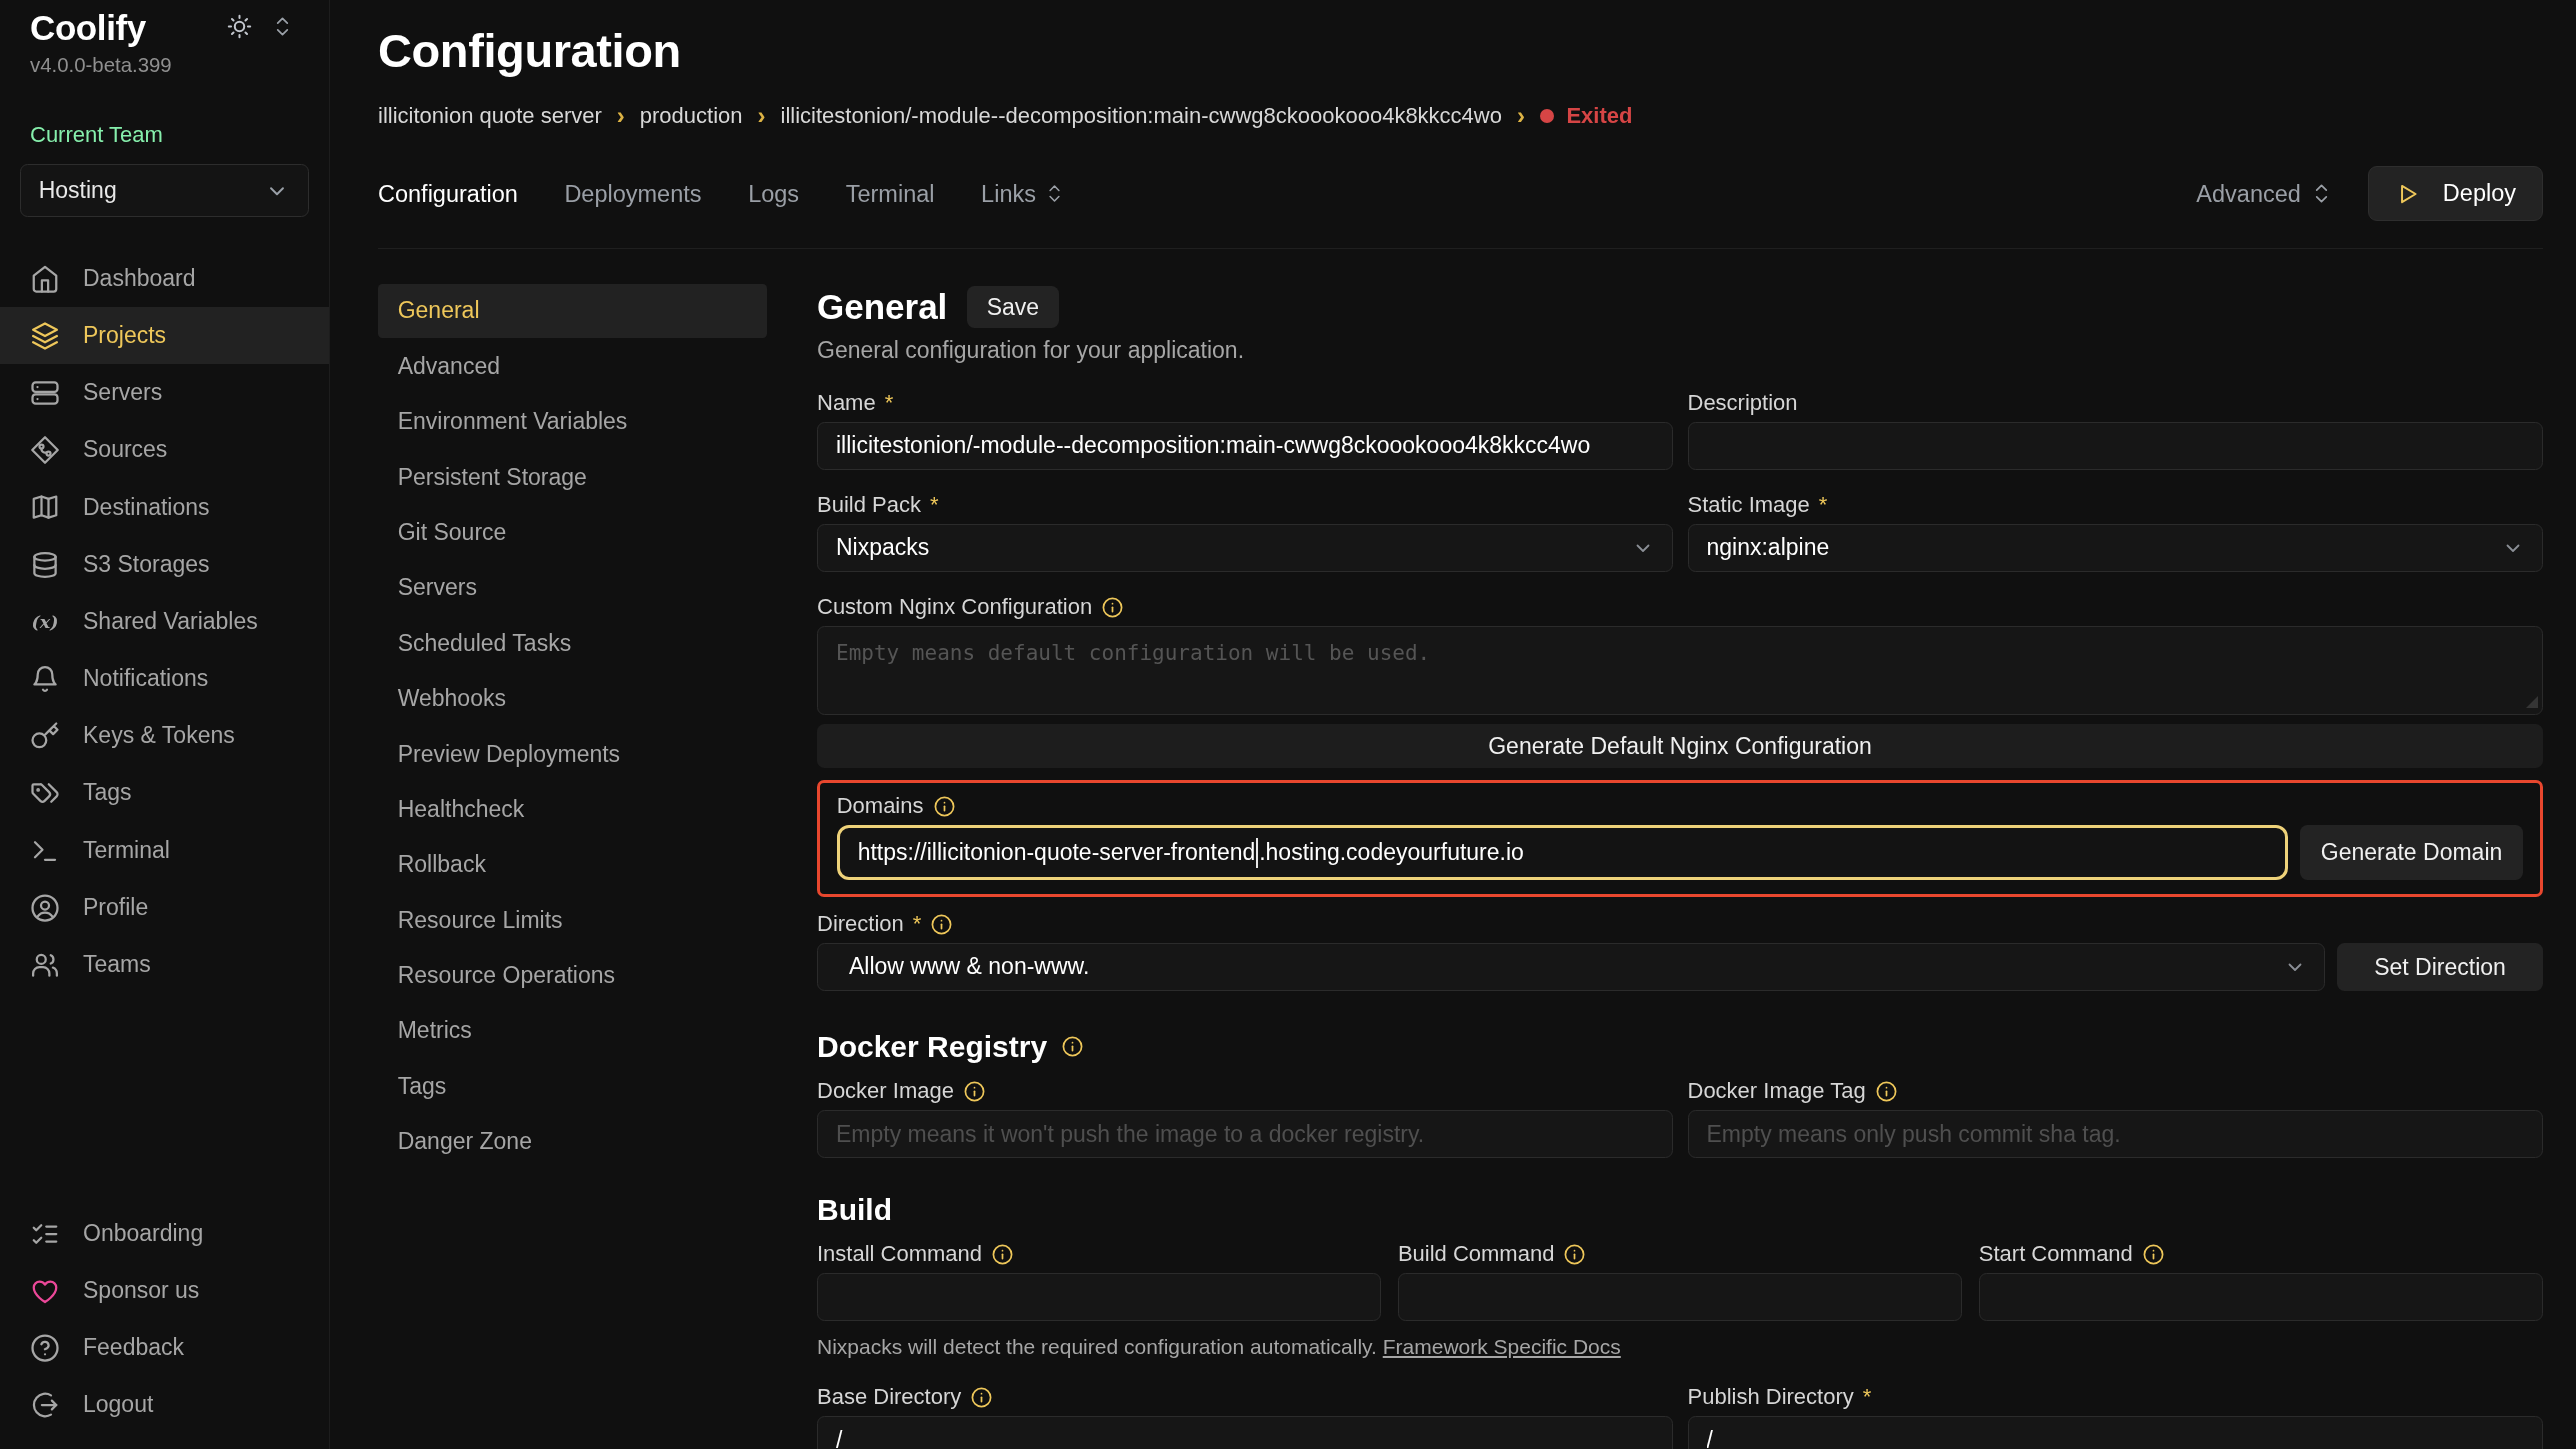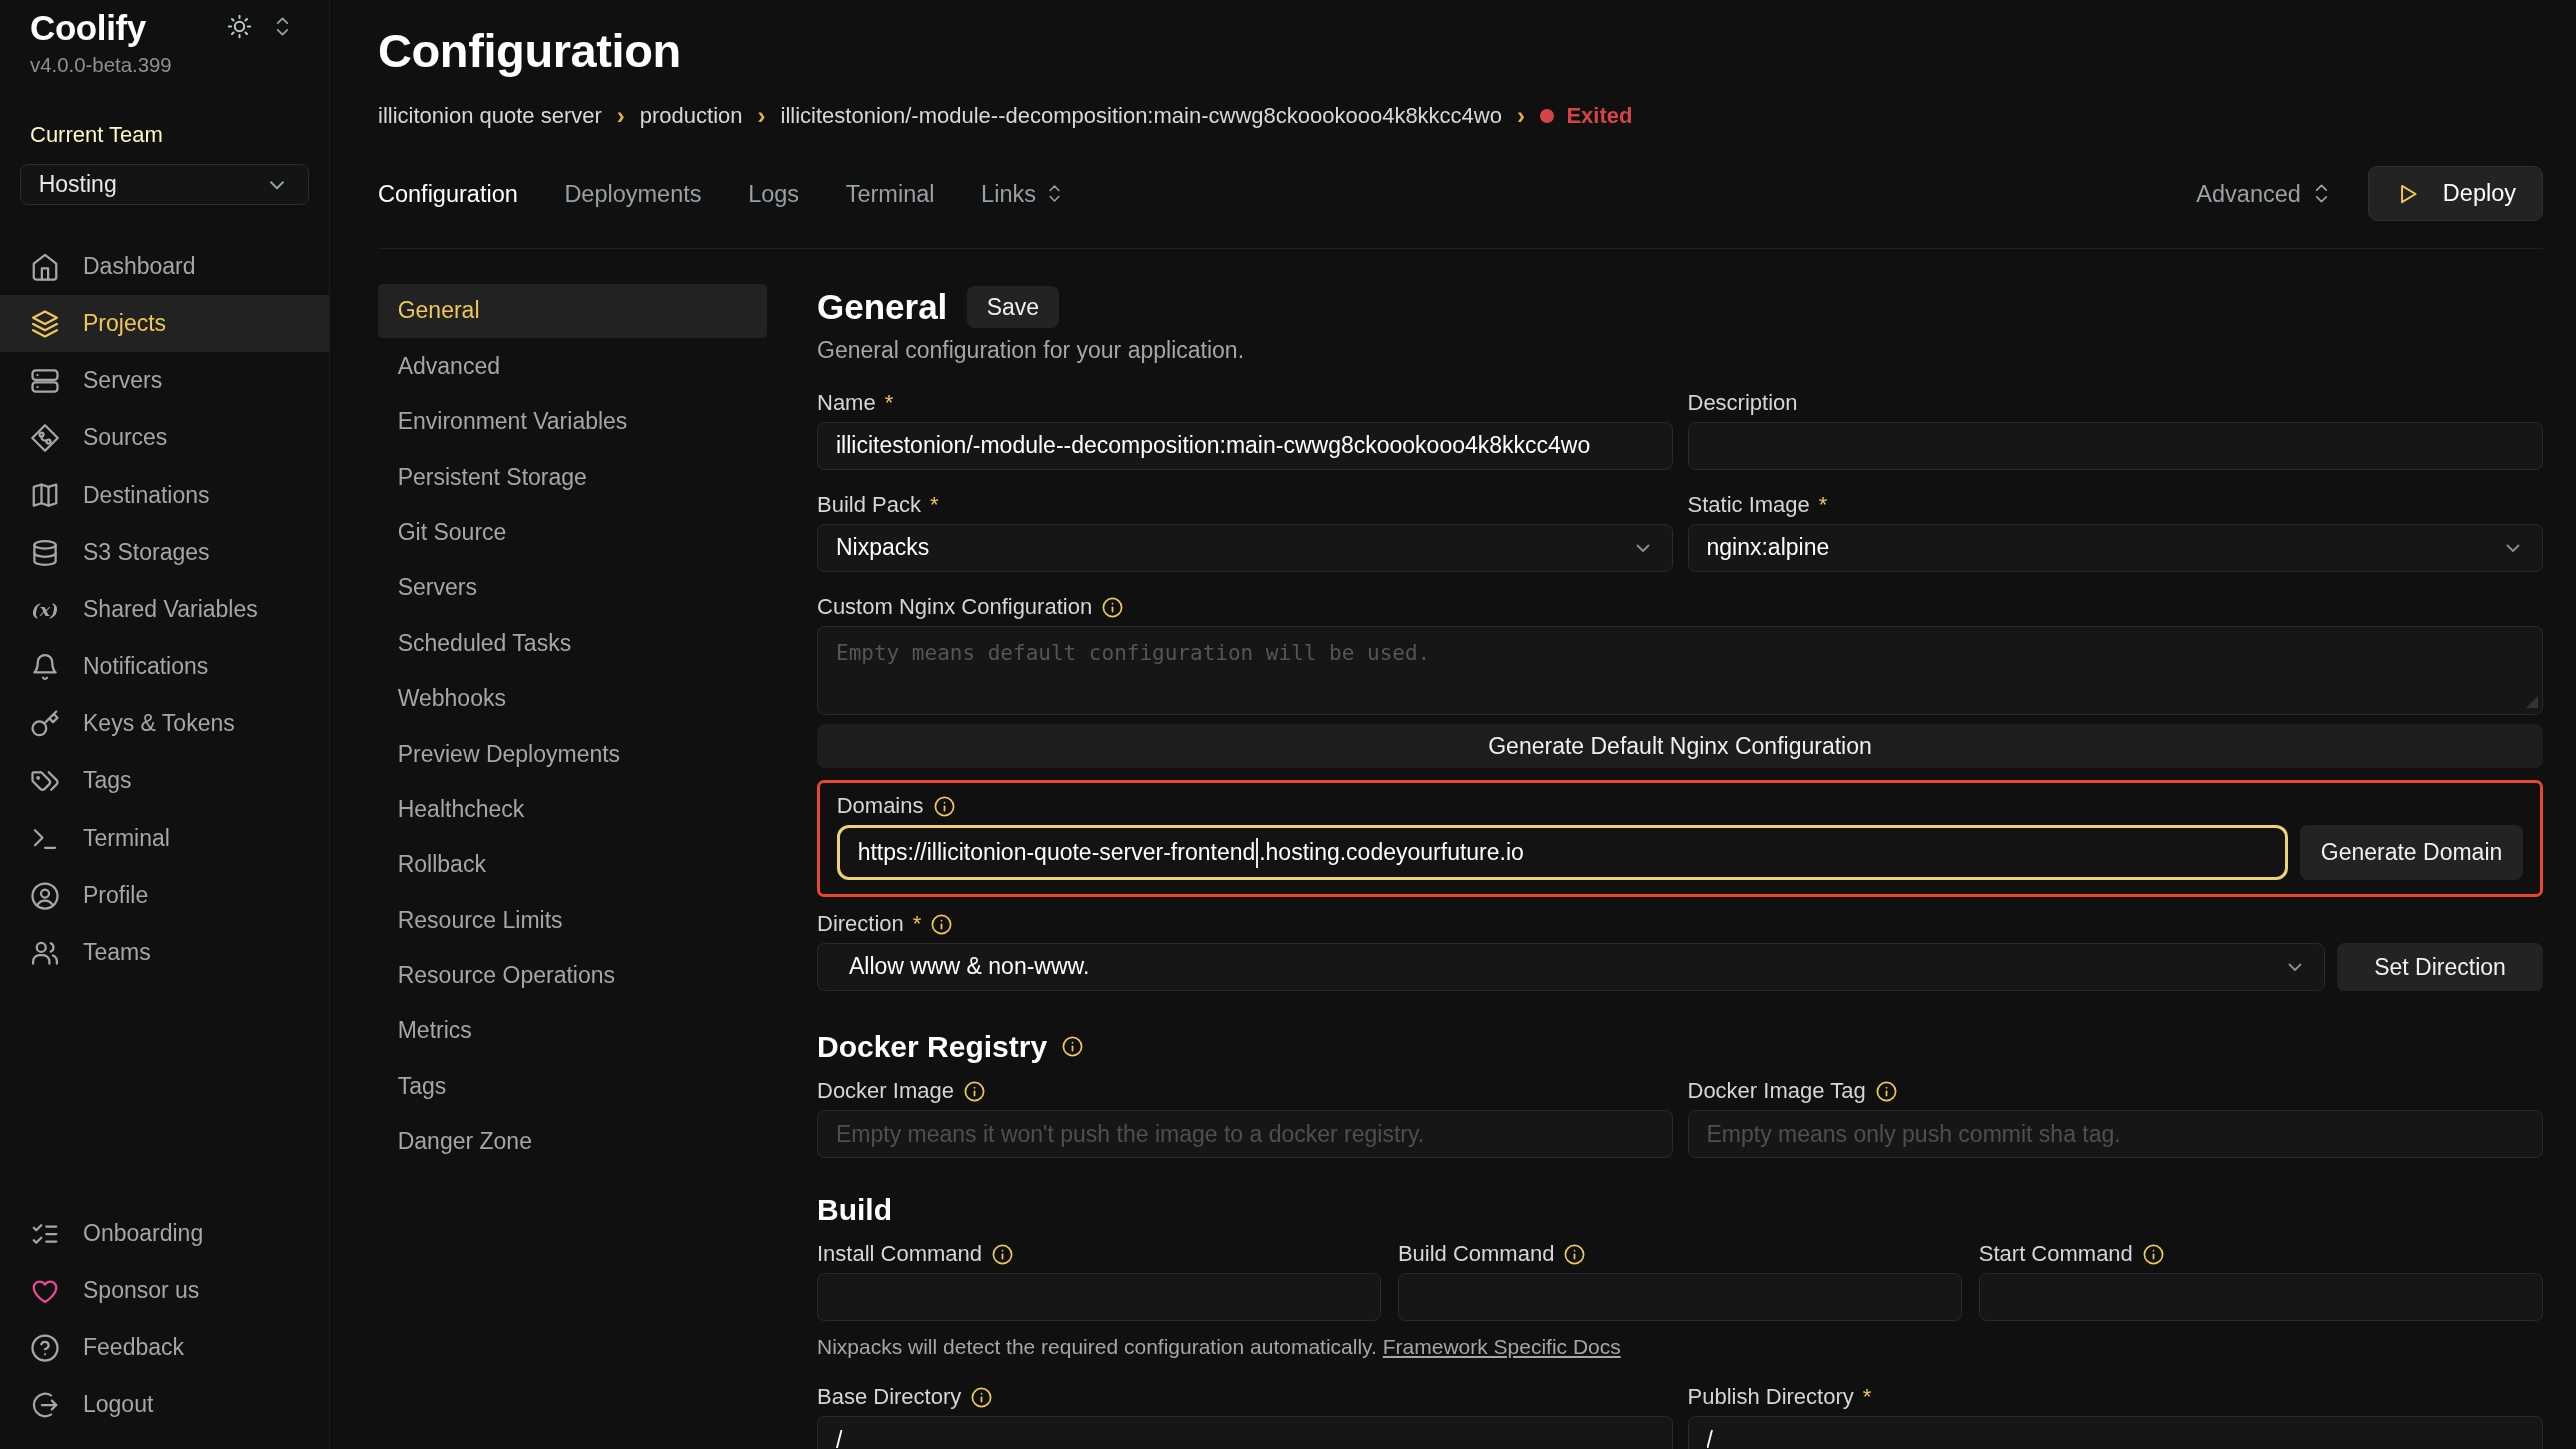--- a/index.html
+++ b/index.html
@@ -18,23 +18,23 @@
     border-right: 1.5px solid #1d1d1d;
     padding: 5px 0 15px; display: flex; flex-direction: column;
     background: #101010;
   }
   .brand { display: flex; align-items: flex-start; justify-content: space-between; padding: 0 35px 0 30px; }
   .brand-title { font-size: 35px; font-weight: 700; margin: 0; letter-spacing: -0.4px; }
   .brand-icons { display: flex; gap: 18px; align-items: center; margin-top: 7.6px; color: #c2c6cd; }
   .brand-icons .icon-sun { width: 27px; height: 27px; display: inline-flex; }
   .brand-icons .icon-sm { width: 23px; height: 23px; display: inline-flex; color: #9aa0a8; }
   .version { padding: 0 30px; color: #8f8f8f; font-size: 20.4px; margin-top: 1.5px; }
-  .team-label { padding: 0 30px; margin-top: 42px; color: #fef9c3; font-size: 22px; }
+  .team-label { padding: 0 30px; margin-top: 42px; color: #86efac; font-size: 22px; }
   .team-select {
-    margin: 15px 19.7px 0 19.7px; height: 41px; background: #141414;
+    margin: 15px 19.7px 0 19.7px; height: 53px; background: #141414;
     border: 1.5px solid #2d2d2d; border-radius: 7.6px;
     display: flex; align-items: center; justify-content: space-between;
     padding: 0 18px; font-size: 23px; color: #e8e8e8; cursor: pointer;
   }
   .team-select .chev { width: 26px; height: 26px; color: #9aa0a8; display: inline-flex; }
   nav.primary { margin-top: 33px; display: flex; flex-direction: column; }
   .nav-item {
     display: flex; align-items: center; gap: 23px;
     padding: 13.6px 30px; color: #a6a6a6; font-size: 23px; cursor: pointer;
   }

